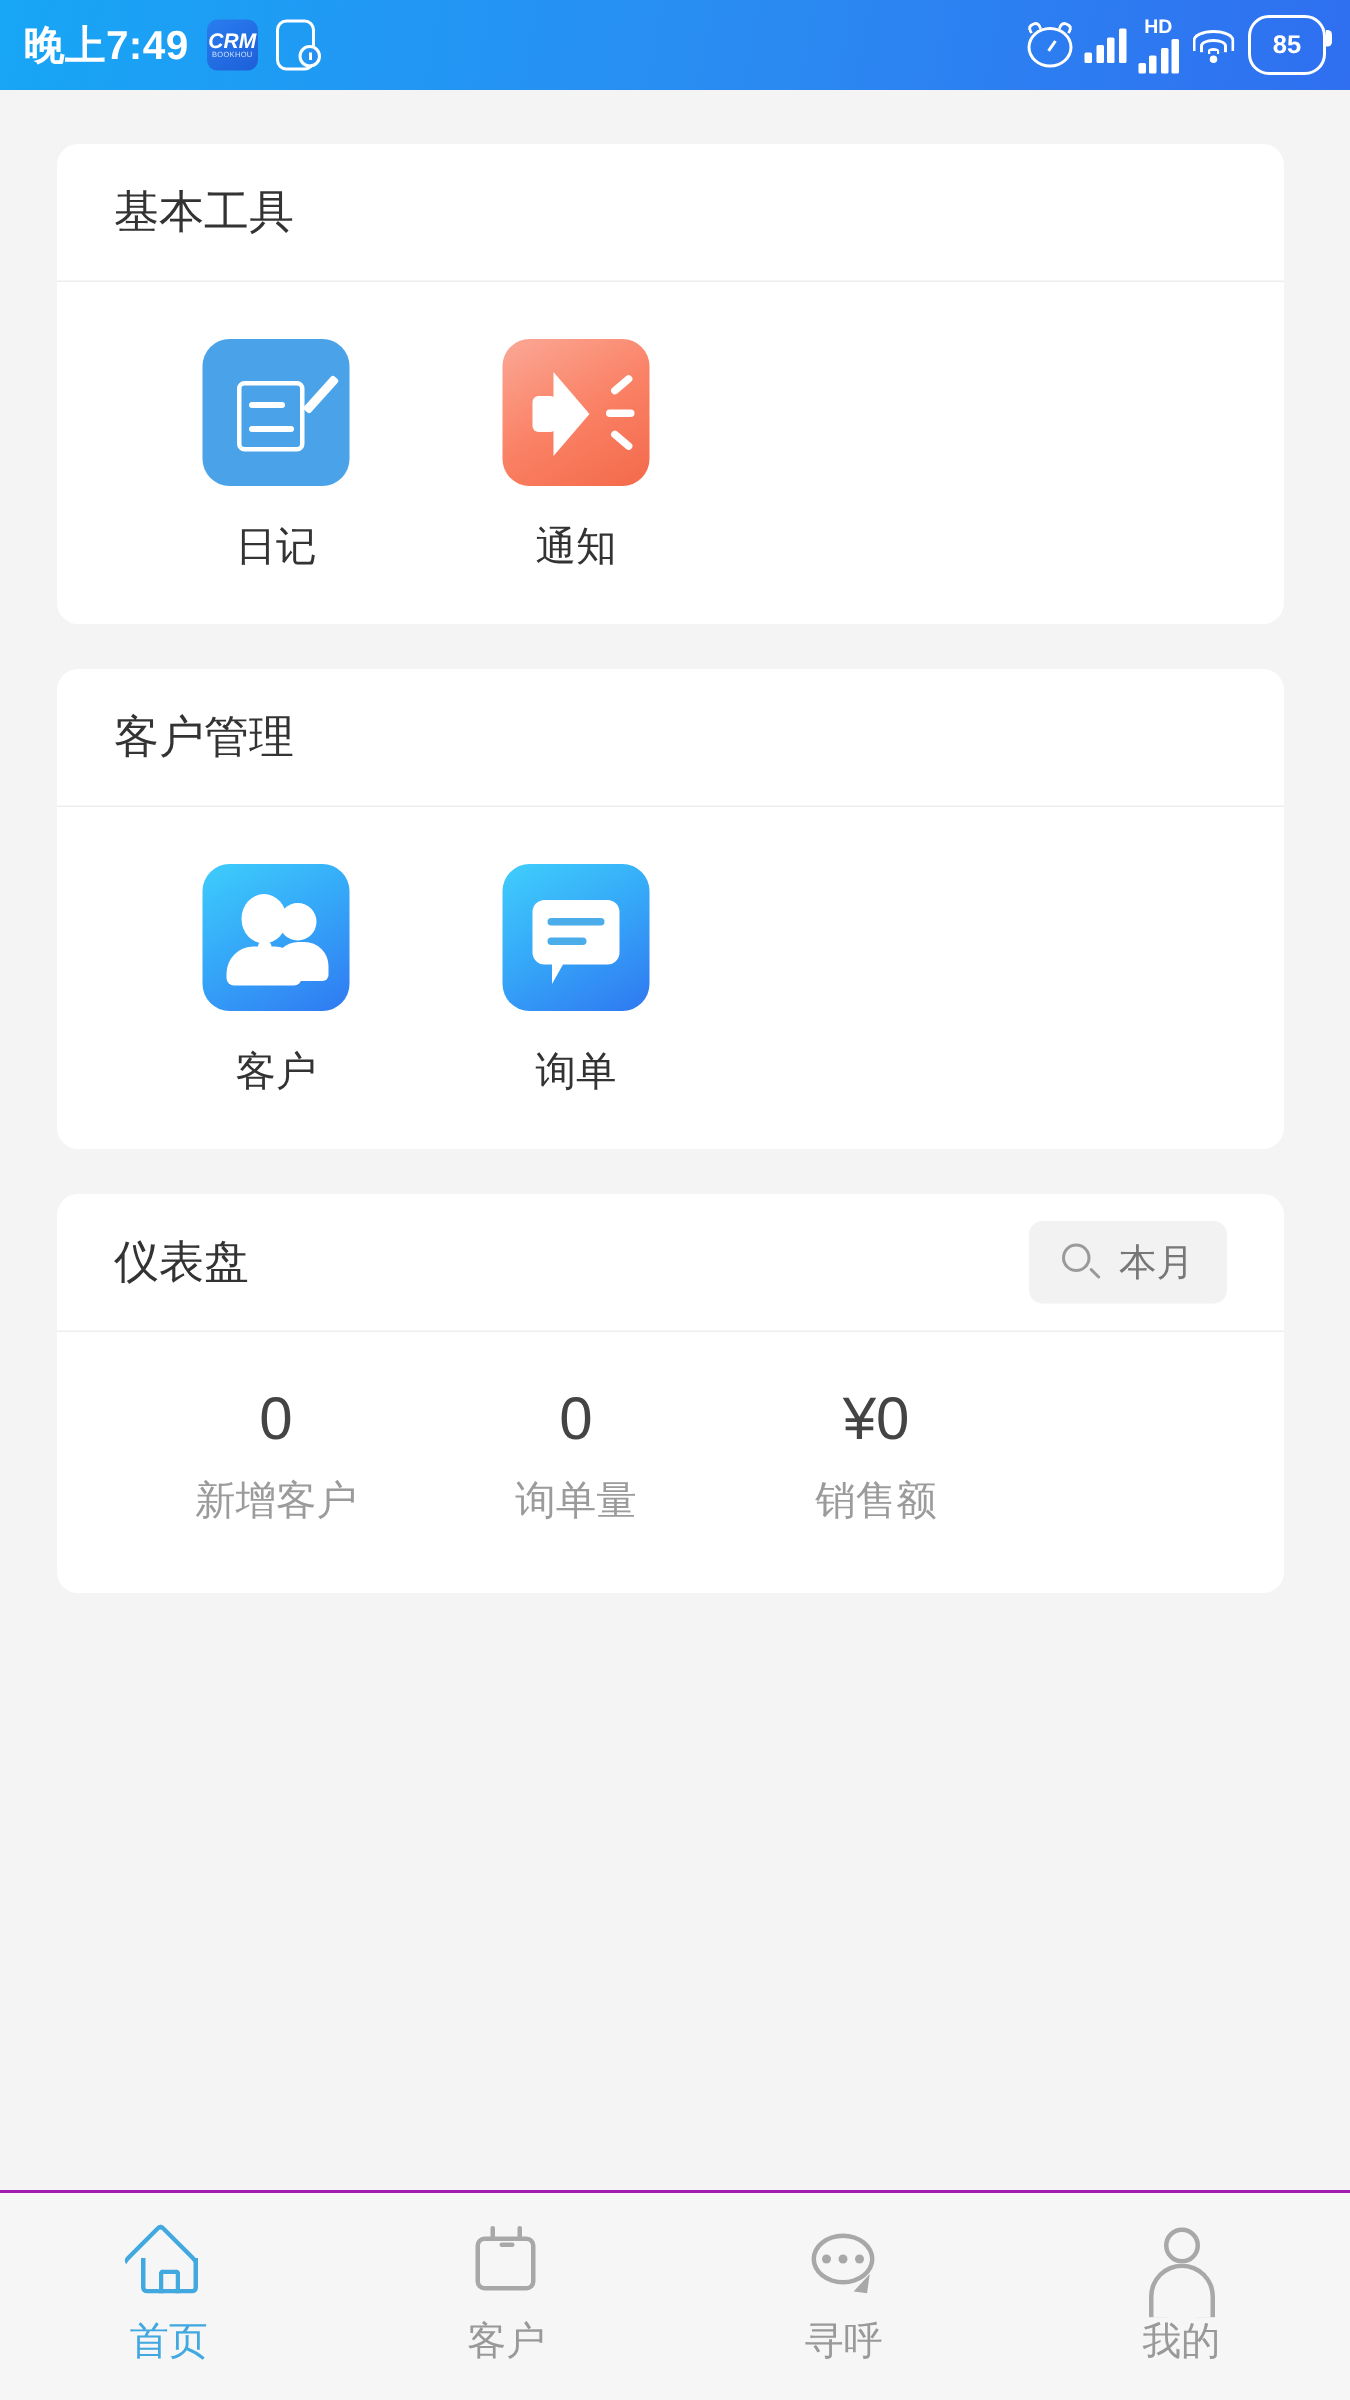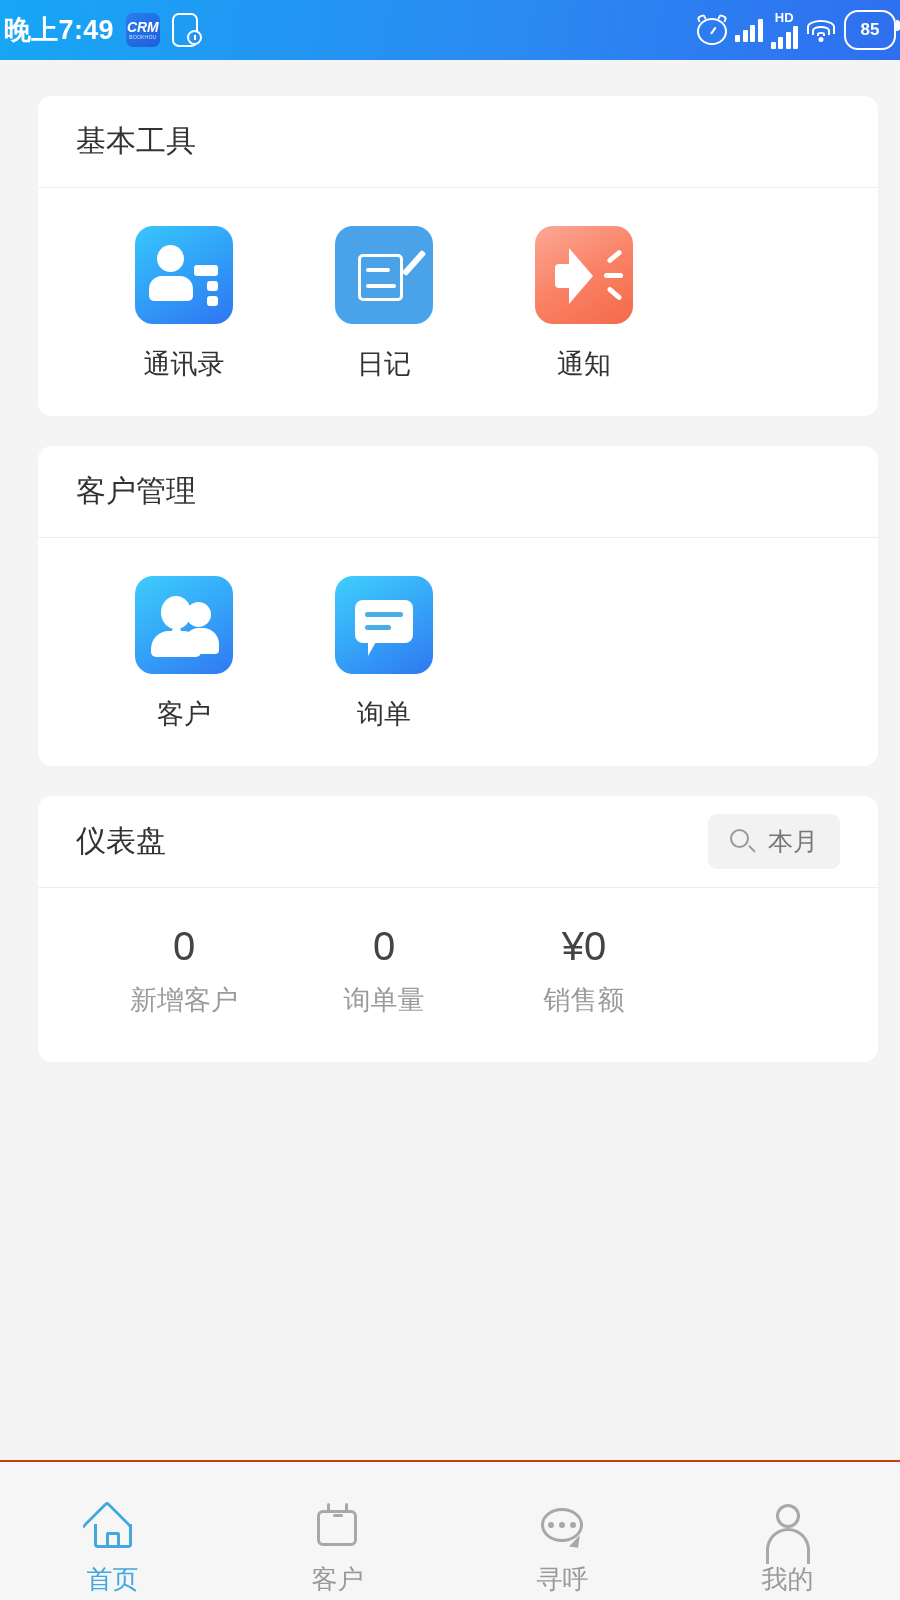--- a/index.html
+++ b/index.html
@@ -9,21 +9,21 @@
     background: #f4f4f4;
     overflow: hidden;
   }
   #app { position: relative; width: 900px; height: 1600px; display: flex; flex-direction: column; }
 
   
   .statusbar {
     height: 60px; flex: none;
     background: linear-gradient(100deg, #17a6f5 0%, #2a8bf2 55%, #2f6ff0 100%);
     display: flex; align-items: center; justify-content: space-between;
-    padding: 0 4px; color: #ffffff;
+    padding: 0 16px; color: #ffffff;
   }
   .sb-left { display: flex; align-items: center; gap: 12px; }
   .sb-time { font-size: 27px; font-weight: 700; letter-spacing: .3px; }
   .crm-badge {
     width: 34px; height: 34px; border-radius: 7px;
     background: linear-gradient(145deg,#2a7df0,#1d5fd8);
     display: flex; flex-direction: column; align-items: center; justify-content: center;
     line-height: 1;
   }
   .crm-badge .t1 { font-size: 14px; font-weight: 700; font-style: italic; color:#fff; }
@@ -66,21 +66,21 @@
 
   
   .titlebar {
     height: 110px; flex: none;
     background: linear-gradient(100deg, #18a8f6 0%, #2b8cf3 50%, #2f63ef 100%);
     display: flex; align-items: center; justify-content: center;
   }
   .titlebar .title { color:#fff; font-size: 38px; font-weight: 400; letter-spacing: .5px; }
 
   
-  .content { flex: 1; padding: 36px 22px 0 38px; overflow: hidden; }
+  .content { flex: 1; padding: 36px 44px 0 38px; overflow: hidden; }
   .card { background:#fff; border-radius: 14px; margin-bottom: 30px; }
   .card-head {
     height: 92px; display:flex; align-items:center; justify-content: space-between;
     padding: 0 38px; border-bottom: 1px solid #ededed;
   }
   .card-title { font-size: 30px; color:#333; font-weight: 400; }
   .filter-pill {
     display:flex; align-items:center; gap:12px;
     background:#f2f2f2; border-radius: 9px; padding: 11px 22px;
   }
@@ -135,22 +135,22 @@
   .g-inquiry .t2 { left:30px; top:49px; width:26px; }
 
   
   .stats { display:flex; padding: 36px 46px 44px 46px; }
   .stat { width: 200px; display:flex; flex-direction:column; align-items:center; }
   .stat .value { font-size: 40px; color:#444; font-weight: 400; line-height: 1.1; }
   .stat .name { margin-top: 14px; font-size: 27px; color:#9b9b9b; }
 
   
   .tabbar {
-    flex: none; height: 140px; background:#f6f6f6; border-top: 2px solid #c2410c;
-    display:flex; align-items:flex-start; padding-top: 36px;
+    flex: none; height: 140px; background:#f6f6f6; border-top: 2px solid #a21caf;
+    display:flex; align-items:flex-start; padding-top: 17px;
   }
   .tab { flex:1; display:flex; flex-direction:column; align-items:center; gap: 10px; }
   .tab .tlabel { font-size: 26px; color:#999; }
   .tab.active .tlabel { color: #41a8e0; }
   .nav-ic { width: 54px; height: 54px; position: relative; }
   
   .n-home .roof { position:absolute; left:3px; top:10px; width:36px;height:36px;border:3px solid #41a8e0;border-radius:4px;transform:rotate(45deg);border-right:none;border-bottom:none; }
   .n-home .walls { position:absolute; left:8px; top:26px; width:38px;height:24px;border:3px solid #41a8e0;border-top:none;border-radius:0 0 4px 4px; }
   .n-home .door { position:absolute; left:20px; top:34px; width:14px;height:16px;border:3px solid #41a8e0;border-bottom:none;border-radius:3px 3px 0 0; }
   
@@ -220,30 +220,20 @@
 
 
   <div class="content">
 
     <div class="card">
       <div class="card-head">
         <span class="card-title">基本工具</span>
       </div>
       <div class="tiles">
 
-        <div class="tile">
-          <div class="app-icon ic-contacts g-contacts">
-            <span class="head"></span>
-              <span class="body"></span>
-            <span class="b1"></span>
-              <span class="b2"></span>
-              <span class="b3"></span>
-          </div>
-          <span class="label">通讯录</span>
-        </div>
 
         <div class="tile">
           <div class="app-icon ic-diary g-diary">
             <span class="sheet"></span>
               <span class="l1"></span>
               <span class="l2"></span>
             <span class="penmask"></span>
               <span class="pen"></span>
           </div>
           <span class="label">日记</span>

